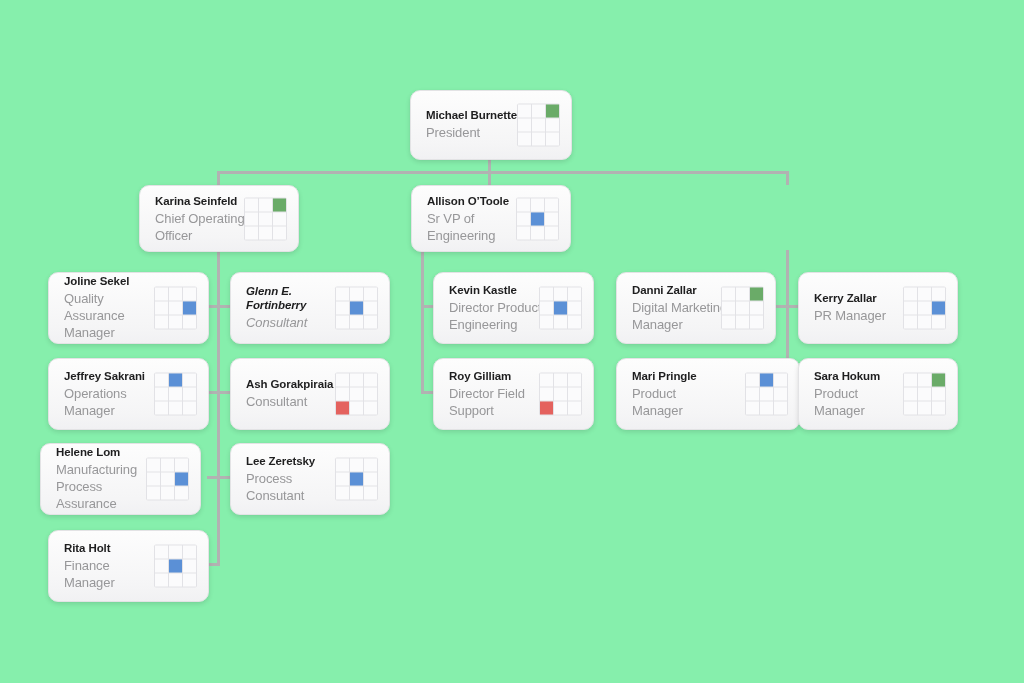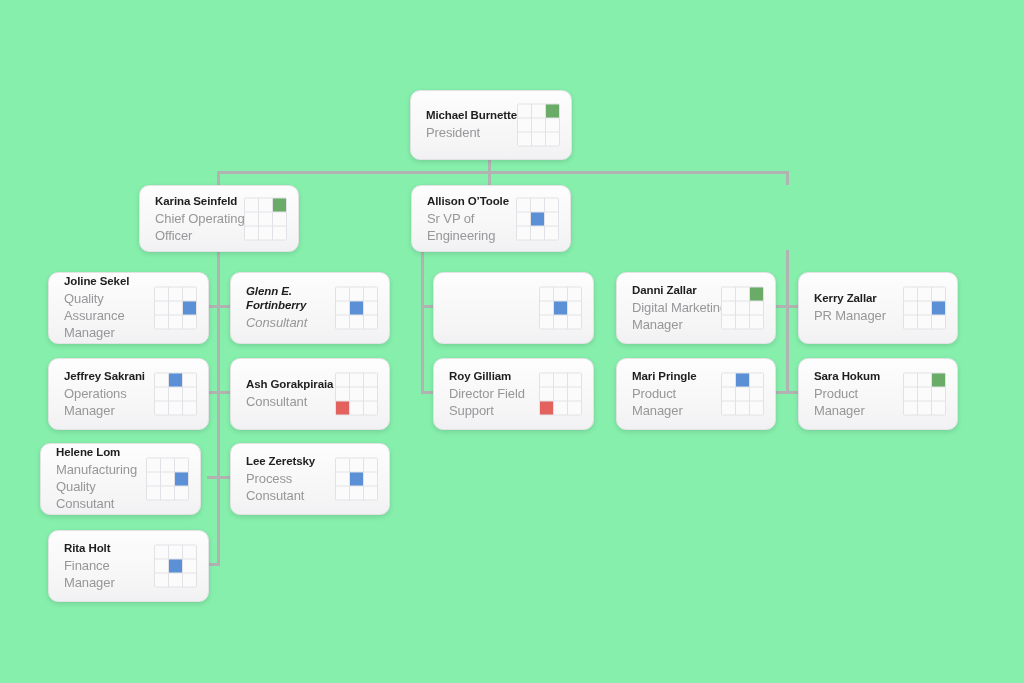--- a/index.html
+++ b/index.html
@@ -27,21 +27,21 @@
   .c4{left:48px;top:272px;width:159px;height:70px;}
   .c5{left:230px;top:272px;width:158px;height:70px;font-style:italic;}
   .c6{left:48px;top:358px;width:159px;height:70px;}
   .c7{left:230px;top:358px;width:158px;height:70px;}
   .c8{left:40px;top:443px;width:159px;height:70px;}
   .c9{left:230px;top:443px;width:158px;height:70px;}
   .c10{left:48px;top:530px;width:159px;height:70px;}
   .c11{left:433px;top:272px;width:159px;height:70px;}
   .c12{left:433px;top:358px;width:159px;height:70px;}
   .c13{left:616px;top:272px;width:158px;height:70px;}
-  .c14{left:616px;top:358px;width:158px;height:70px;}
+  .c14{left:616px;top:358px;width:158px;height:70px;padding-left:24px;}
   .c15{left:798px;top:272px;width:158px;height:70px;}
   .c16{left:798px;top:358px;width:158px;height:70px;}
 </style>
 </head>
 <body>
 
 <div class="stage">
 
   <div class="line" style="left:488px;top:158px;width:3px;height:27px;"></div>
   <div class="line" style="left:217px;top:171px;width:572px;height:3px;"></div>
@@ -179,21 +179,21 @@
         <i class="cell"></i>
         <i class="cell" style="background: rgb(228, 98, 94);"></i>
         <i class="cell"></i>
         <i class="cell"></i>
       </div>
   </div>
   <div class="card c8">
     <div class="card-text">
         <div class="name">Helene Lom</div>
         <div class="title">Manufacturing
-Quality Consutant</div>
+Process Assurance</div>
       </div>
     <div class="grid">
         <i class="cell"></i>
         <i class="cell"></i>
         <i class="cell"></i>
         <i class="cell"></i>
         <i class="cell"></i>
         <i class="cell" style="background: rgb(91, 144, 214);"></i>
         <i class="cell"></i>
         <i class="cell"></i>
@@ -228,20 +228,25 @@
         <i class="cell"></i>
         <i class="cell"></i>
         <i class="cell" style="background: rgb(91, 144, 214);"></i>
         <i class="cell"></i>
         <i class="cell"></i>
         <i class="cell"></i>
         <i class="cell"></i>
       </div>
   </div>
   <div class="card c11">
+    <div class="card-text">
+        <div class="name">Kevin Kastle</div>
+        <div class="title">Director Product
+Engineering</div>
+      </div>
     <div class="grid">
         <i class="cell"></i>
         <i class="cell"></i>
         <i class="cell"></i>
         <i class="cell"></i>
         <i class="cell" style="background: rgb(91, 144, 214);"></i>
         <i class="cell"></i>
         <i class="cell"></i>
         <i class="cell"></i>
         <i class="cell"></i>

